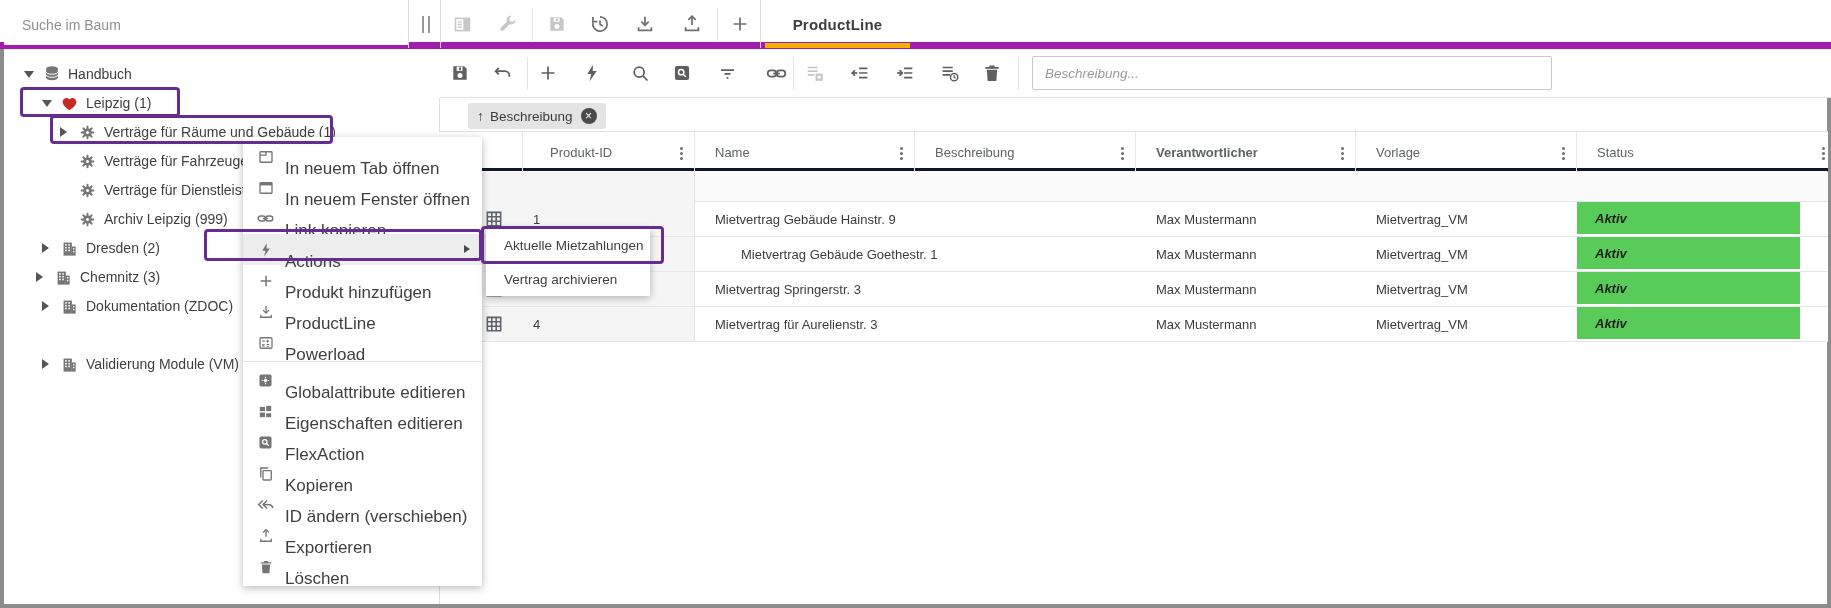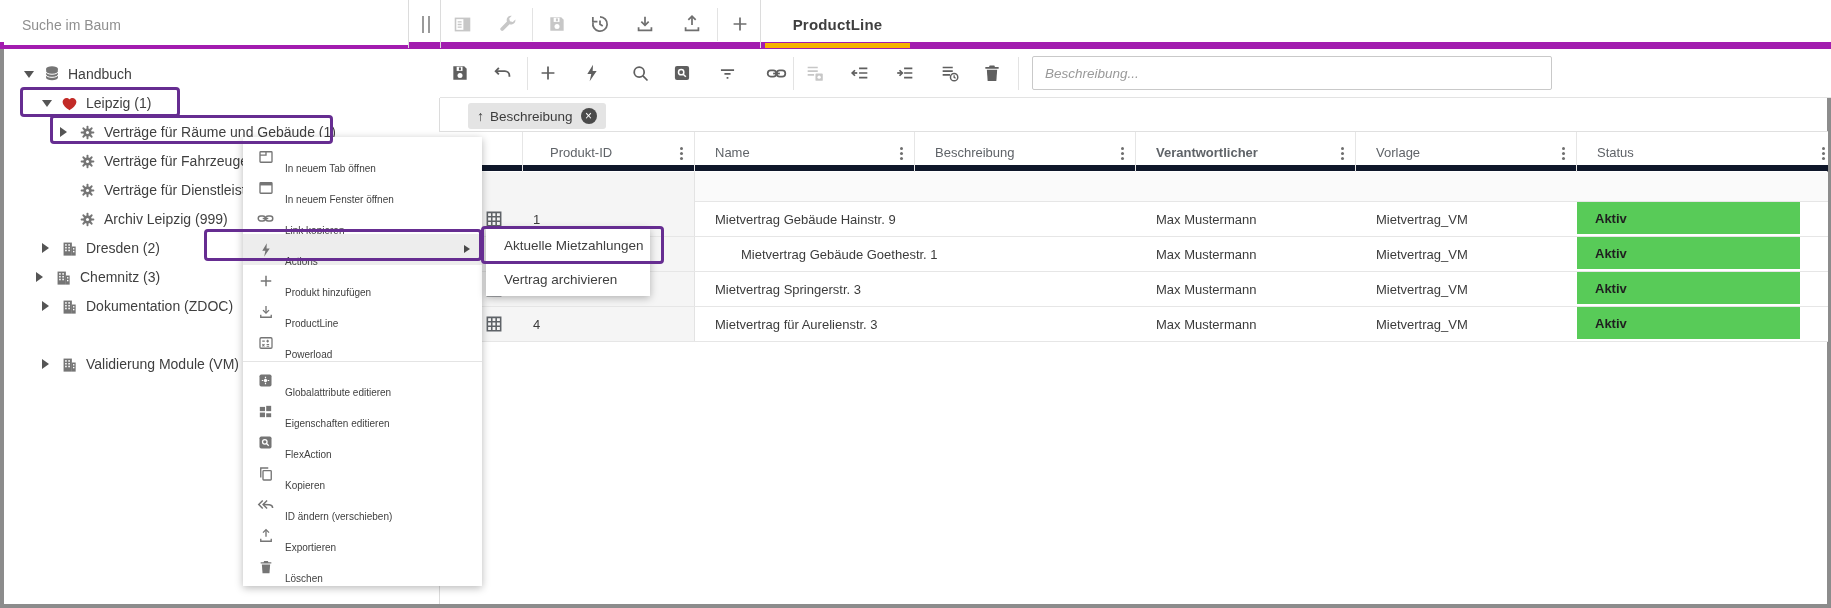--- a/index.html
+++ b/index.html
@@ -42,27 +42,27 @@
   .tri-right{width:0;height:0;border-top:5px solid transparent;border-bottom:5px solid transparent;border-left:7px solid #555;}
   .lv1{padding-left:24px;} .lv2{padding-left:42px;} .lv3{padding-left:60px;}
 
   
   .col-head{position:absolute;top:0;height:40px;display:flex;align-items:center;border-right:1px solid #e6e6e6;}
   .col-head .hlabel{font-size:13px;color:#5f6368;}
   .vdots{position:absolute;right:11px;top:15px;width:3px;height:3px;border-radius:50%;background:#6f6f6f;box-shadow:0 5px 0 0 #6f6f6f,0 10px 0 0 #6f6f6f;cursor:pointer;}
   .t-row{position:absolute;left:439px;width:1389px;height:35px;border-bottom:1px solid #e6e6e6;background:#fff;cursor:pointer;}
   .pin-bg{position:absolute;left:0;top:0;width:256px;height:34px;background:#f5f5f5;border-right:1px solid #e3e3e3;}
   .cell{position:absolute;top:0;height:34px;display:flex;align-items:center;font-size:13px;color:#3c3c3c;}
-  .status-badge{position:absolute;top:0;height:32px;display:flex;align-items:center;padding-left:18px;font-size:13px;font-weight:bold;color:#1f1f1f;}
+  .status-badge{position:absolute;top:0;height:32px;display:flex;align-items:center;padding-left:18px;font-size:13px;font-weight:bold;color:#1f1f1f;font-style:italic;}
 
   
   #context-menu{position:absolute;left:243px;top:137px;width:239px;background:#fff;box-shadow:0 2px 8px rgba(0,0,0,.28);padding:4px 0;z-index:30;}
   .menu-item{position:relative;height:31px;display:flex;align-items:center;padding-left:13px;cursor:pointer;}
   .menu-item .mico{width:19px;height:19px;flex:0 0 19px;display:flex;align-items:center;justify-content:center;color:#757575;}
-  .menu-item .mlabel{margin-left:10px;font-size:10px;color:#3f3f3f;white-space:nowrap;margin-top:24px;}
+  .menu-item .mlabel{margin-left:10px;font-size:17px;color:#3f3f3f;white-space:nowrap;margin-top:24px;}
   .menu-item.hl{background:#ededed;}
   .menu-sep{height:1px;background:#e4e4e4;margin:3px 0;}
   .sub-arrow{position:absolute;right:12px;top:11px;width:0;height:0;border-top:4.5px solid transparent;border-bottom:4.5px solid transparent;border-left:6px solid #4a4a4a;}
   #submenu{position:absolute;left:486px;top:228px;width:164px;background:#fff;box-shadow:0 2px 8px rgba(0,0,0,.28);z-index:31;}
   .submenu-item{height:34px;display:flex;align-items:center;padding-left:18px;font-size:13.5px;color:#3f3f3f;cursor:pointer;white-space:nowrap;}
 
   
   .annot{position:absolute;border:3px solid #662d91;border-radius:4px;z-index:50;pointer-events:none;}
 
   
@@ -436,21 +436,21 @@
   </div>
   <div class="vline" style="left:1018px;top:57px;height:33px;background:#e3e3e3;"></div>
   <input id="desc-input" placeholder="Beschreibung..." style="">
 
   <div id="filter-chip">
     <span class="sort-arrow">↑</span>
     <span class="chip-label">Beschreibung</span>
     <span class="chip-x">×</span>
   </div>
 
-  <div class="abs" style="left:439px;top:131px;width:1389px;height:40px;background:#fff;border-top:1px solid #e0e0e0;border-bottom:6px solid #0f172a;">
+  <div class="abs" style="left:439px;top:131px;width:1389px;height:40px;background:#fff;border-top:1px solid #e0e0e0;border-bottom:3px solid #0f172a;">
     <div class="col-head" style="left:0;width:84px;">
       <span class="hlabel"></span>
     </div>
     <div class="col-head" style="left:84px;width:172px;padding-left:27px;">
       <span class="hlabel">Produkt-ID</span>
       <span class="vdots"></span>
     </div>
     <div class="col-head" style="left:256px;width:220px;padding-left:20px;">
       <span class="hlabel">Name</span>
       <span class="vdots"></span>

